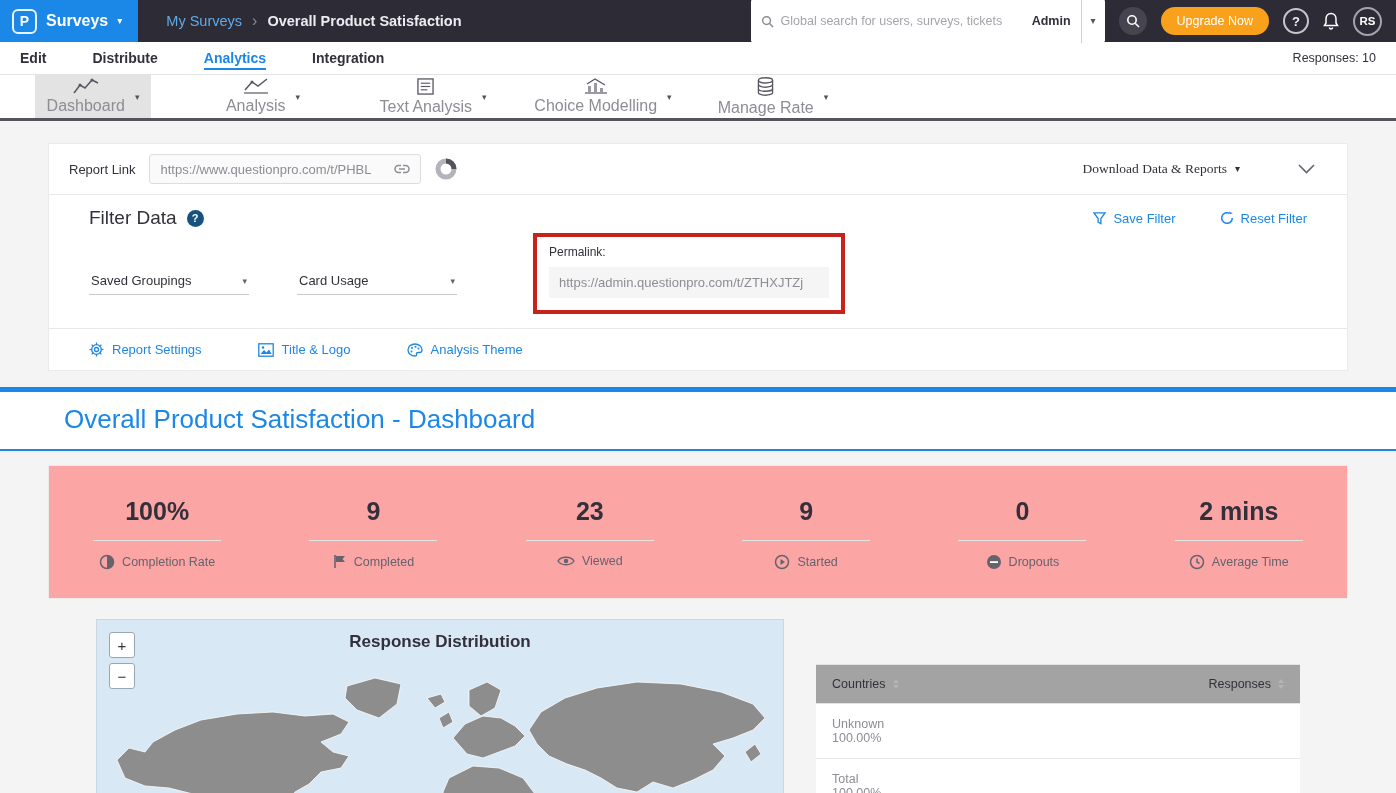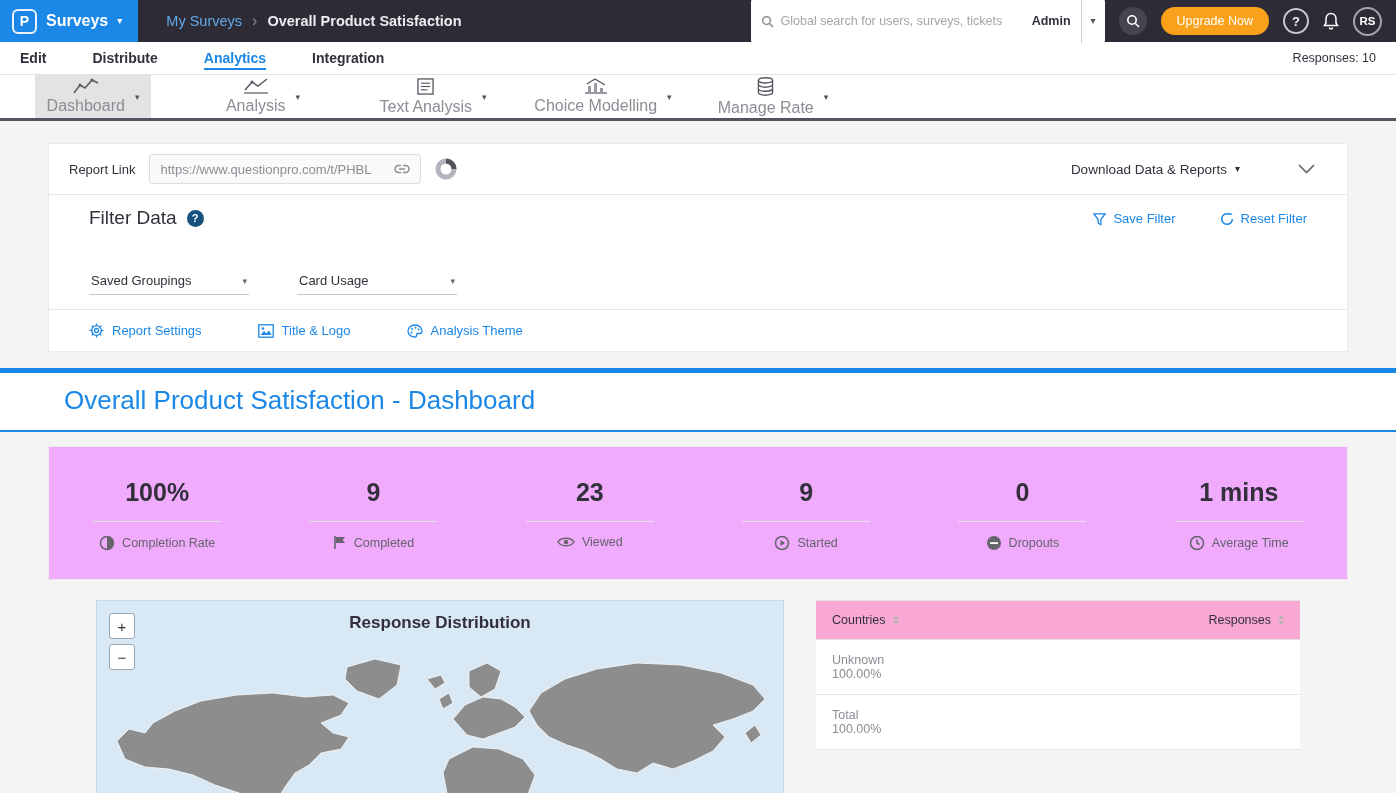--- a/index.html
+++ b/index.html
@@ -50,66 +50,66 @@
 
   
   .main { padding:22px 48px 0; }
   .panel { background:#fff; border:1px solid #ebebeb; }
   .report-row { display:flex; align-items:center; padding:10px 20px; gap:14px; }
   .report-label { font-size:13px; color:#33303b; }
   .report-input { width:272px; height:30px; background:#fafafa; border:1px solid #ddd; border-radius:3px;
                   display:flex; align-items:center; padding:0 10px; gap:8px; cursor:text; }
   .report-input .url { flex:1; font-size:13px; color:#8e8c94; white-space:nowrap; overflow:hidden; }
   .donut-wrap { display:flex; align-items:center; cursor:pointer; }
-  .download { margin-left:auto; display:flex; align-items:center; gap:8px; font-size:13.5px; color:#33303b; cursor:pointer; }
+  .download { margin-left:auto; display:flex; align-items:center; gap:8px; font-size:13.5px; color:#33303b; cursor:pointer;font-family:Liberation Serif, serif; }
   .download .caret { color:#33303b; }
   .collapse-chevron { margin-left:44px; margin-right:12px; cursor:pointer; display:flex; align-items:center; }
   .divider { border-top:1px solid #e8e8e8; }
 
   .filter-section { padding:12px 40px 14px; }
   .filter-head { display:flex; align-items:center; }
   .filter-title { font-size:19px; color:#33303b; font-weight:500; }
   .q-circle { width:17px; height:17px; border-radius:50%; background:#17517e; color:#fff; font-size:11px; font-weight:700;
               display:flex; align-items:center; justify-content:center; margin-left:10px; cursor:pointer; }
   .filter-actions { margin-left:auto; display:flex; gap:44px; }
-  .filter-action { display:flex; align-items:flex-end; gap:7px; color:#1b87e6; font-size:13px; cursor:pointer; }
+  .filter-action { display:flex; align-items:center; gap:7px; color:#1b87e6; font-size:13px; cursor:pointer; }
   .filter-controls { display:flex; align-items:flex-start; margin-top:4px; }
   .dropdown { width:160px; margin-top:34px; border-bottom:1px solid #c9c9c9; padding:6px 2px; display:flex;
               justify-content:space-between; align-items:center; font-size:13px; color:#33303b; cursor:pointer; margin-right:48px; }
   .dd-caret { color:#66636d; font-size:9px; }
   .permalink-box { margin-left:28px; border:4px solid #c8221c; padding:8px 12px 12px; width:312px; }
   .permalink-label { font-size:12px; color:#33303b; }
   .permalink-value { margin-top:8px; background:#f5f5f5; padding:8px 10px; font-size:13px; color:#8e8c94;
                      white-space:nowrap; overflow:hidden; cursor:text; }
   .settings-row { display:flex; align-items:center; padding:13px 40px; gap:56px; }
   .setting-item { display:flex; align-items:center; gap:8px; color:#1b87e6; font-size:13px; cursor:pointer; }
 
   
   .blue-bar { height:5px; background:#1b87e6; margin-top:16px; }
   .title-band { background:#fff; border-bottom:2px solid #1b87e6; padding:12px 64px 14px; }
   .page-title { font-size:26px; color:#1b87e6; font-weight:500; }
 
   
-  .stats-panel { margin:14px 48px 0; background:#f0abfc; border:1px solid #ebebeb; display:flex; padding:30px 0 28px; }
+  .stats-panel { margin:14px 48px 0; background:#fca5a5; border:1px solid #ebebeb; display:flex; padding:30px 0 28px; }
   .stat { flex:1; display:flex; flex-direction:column; align-items:center; }
   .stat-value { font-size:25px; font-weight:700; color:#33303b; line-height:1.2; }
   .stat-divider { width:128px; border-bottom:1px solid #e3e3e3; margin:14px 0 13px; }
   .stat-label { display:flex; align-items:center; gap:7px; font-size:12.5px; color:#66636d; }
 
   
   .bottom-row { margin:20px 96px 0; display:flex; gap:32px; align-items:flex-start; }
   .map-panel { width:688px; height:400px; background:#d8e8f4; position:relative; border:1px solid #c8d7e2; overflow:hidden; }
   .map-title { text-align:center; font-size:17px; font-weight:700; color:#33303b; margin-top:12px; }
   .zoom-ctrl { position:absolute; top:12px; left:12px; display:flex; flex-direction:column; gap:5px; z-index:2; }
   .zoom-btn { width:26px; height:26px; background:#fff; border:1px solid #9aa7b2; border-radius:3px; font-size:15px;
               color:#333; display:flex; align-items:center; justify-content:center; cursor:pointer; }
   .map-svg { position:absolute; left:0; top:40px; cursor:grab; }
   .table-panel { flex:1; }
-  .ctable-header { display:flex; justify-content:space-between; align-items:flex-end; background:#f9a8d4;
-                   border-top:1px solid #e3e3e3; border-bottom:1px solid #e3e3e3; padding:12px 16px; }
+  .ctable-header { display:flex; justify-content:space-between; align-items:flex-end; background:#a3a3a3;
+                   border-top:1px solid #e3e3e3; border-bottom:1px solid #e3e3e3; padding:12px 16px;margin-top:45px; }
   .hcell { display:flex; align-items:center; gap:7px; font-size:12.5px; color:#33303b; cursor:pointer; }
   .sort-icon { display:flex; flex-direction:column; gap:2px; }
   .sort-icon .up { width:0; height:0; border-left:3.5px solid transparent; border-right:3.5px solid transparent; border-bottom:4px solid #b5b5b5; }
   .sort-icon .down { width:0; height:0; border-left:3.5px solid transparent; border-right:3.5px solid transparent; border-top:4px solid #b5b5b5; }
   .ctable-row { display:flex; justify-content:space-between; padding:13px 16px; border-bottom:1px solid #e8e8e8;
                 background:#fff; font-size:12.5px; color:#8e8c94;flex-direction:column; }
 </style>
 </head>
 <body>
 
@@ -310,20 +310,24 @@
       </div>
       <div class="filter-controls">
         <div class="dropdown">
           <span>Saved Groupings</span>
           <span class="dd-caret">▾</span>
         </div>
         <div class="dropdown">
           <span>Card Usage</span>
           <span class="dd-caret">▾</span>
         </div>
+        <div class="permalink-box">
+          <div class="permalink-label">Permalink:</div>
+          <div class="permalink-value">https://admin.questionpro.com/t/ZTHXJTZj</div>
+        </div>
       </div>
     </div>
     <div class="divider"></div>
     <div class="settings-row">
       <div class="setting-item">
         <span style="display:flex;">
           <svg width="15" height="15" viewBox="0 0 15 15">
               <g stroke="#1b87e6" stroke-width="1.2">
                 <line x1="7.5" y1="0.5" x2="7.5" y2="3"></line>
                 <line x1="7.5" y1="12" x2="7.5" y2="14.5"></line>
@@ -431,21 +435,21 @@
       <span style="display:flex;">
         <svg width="16" height="16" viewBox="0 0 16 16">
             <circle cx="8" cy="8" r="7" fill="#66636d"></circle>
             <rect x="4" y="7.2" width="8" height="1.8" fill="#fff"></rect>
           </svg>
       </span>
       <span>Dropouts</span>
     </div>
   </div>
   <div class="stat">
-    <div class="stat-value">1 mins</div>
+    <div class="stat-value">2 mins</div>
     <div class="stat-divider"></div>
     <div class="stat-label">
       <span style="display:flex;">
         <svg width="16" height="16" viewBox="0 0 16 16">
             <circle cx="8" cy="8" r="6.5" fill="none" stroke="#66636d" stroke-width="1.5"></circle>
             <path d="M8 4.5 V8 L10.5 9.5" fill="none" stroke="#66636d" stroke-width="1.5"></path>
           </svg>
       </span>
       <span>Average Time</span>
     </div>

